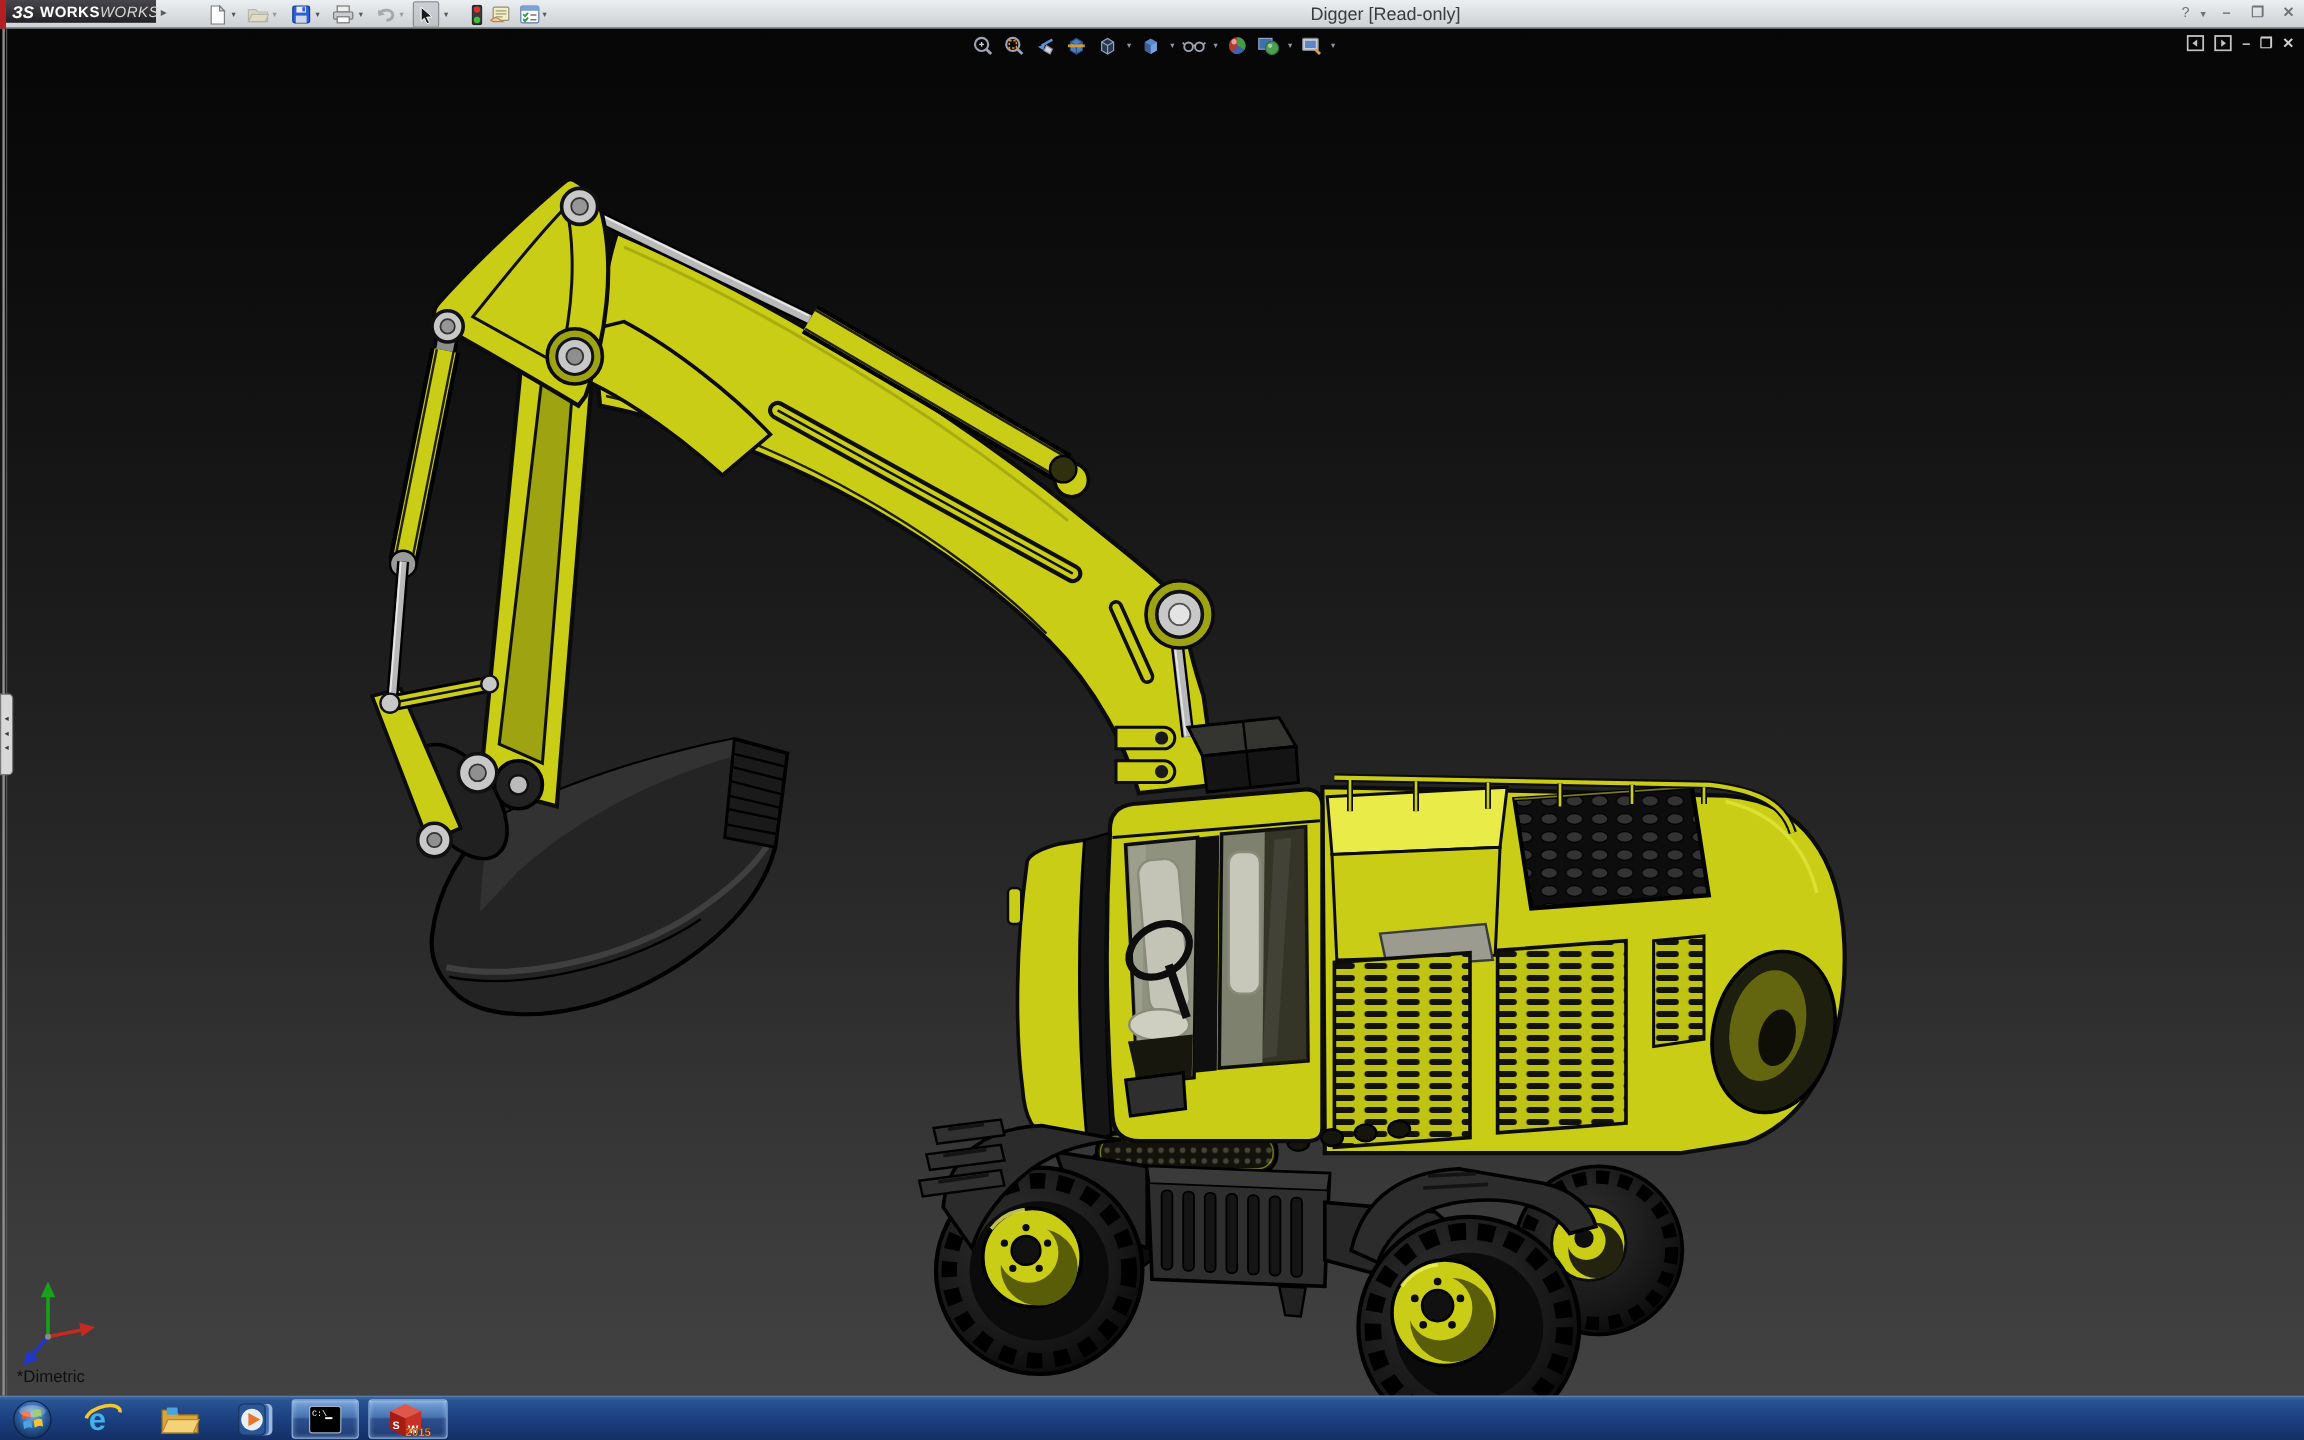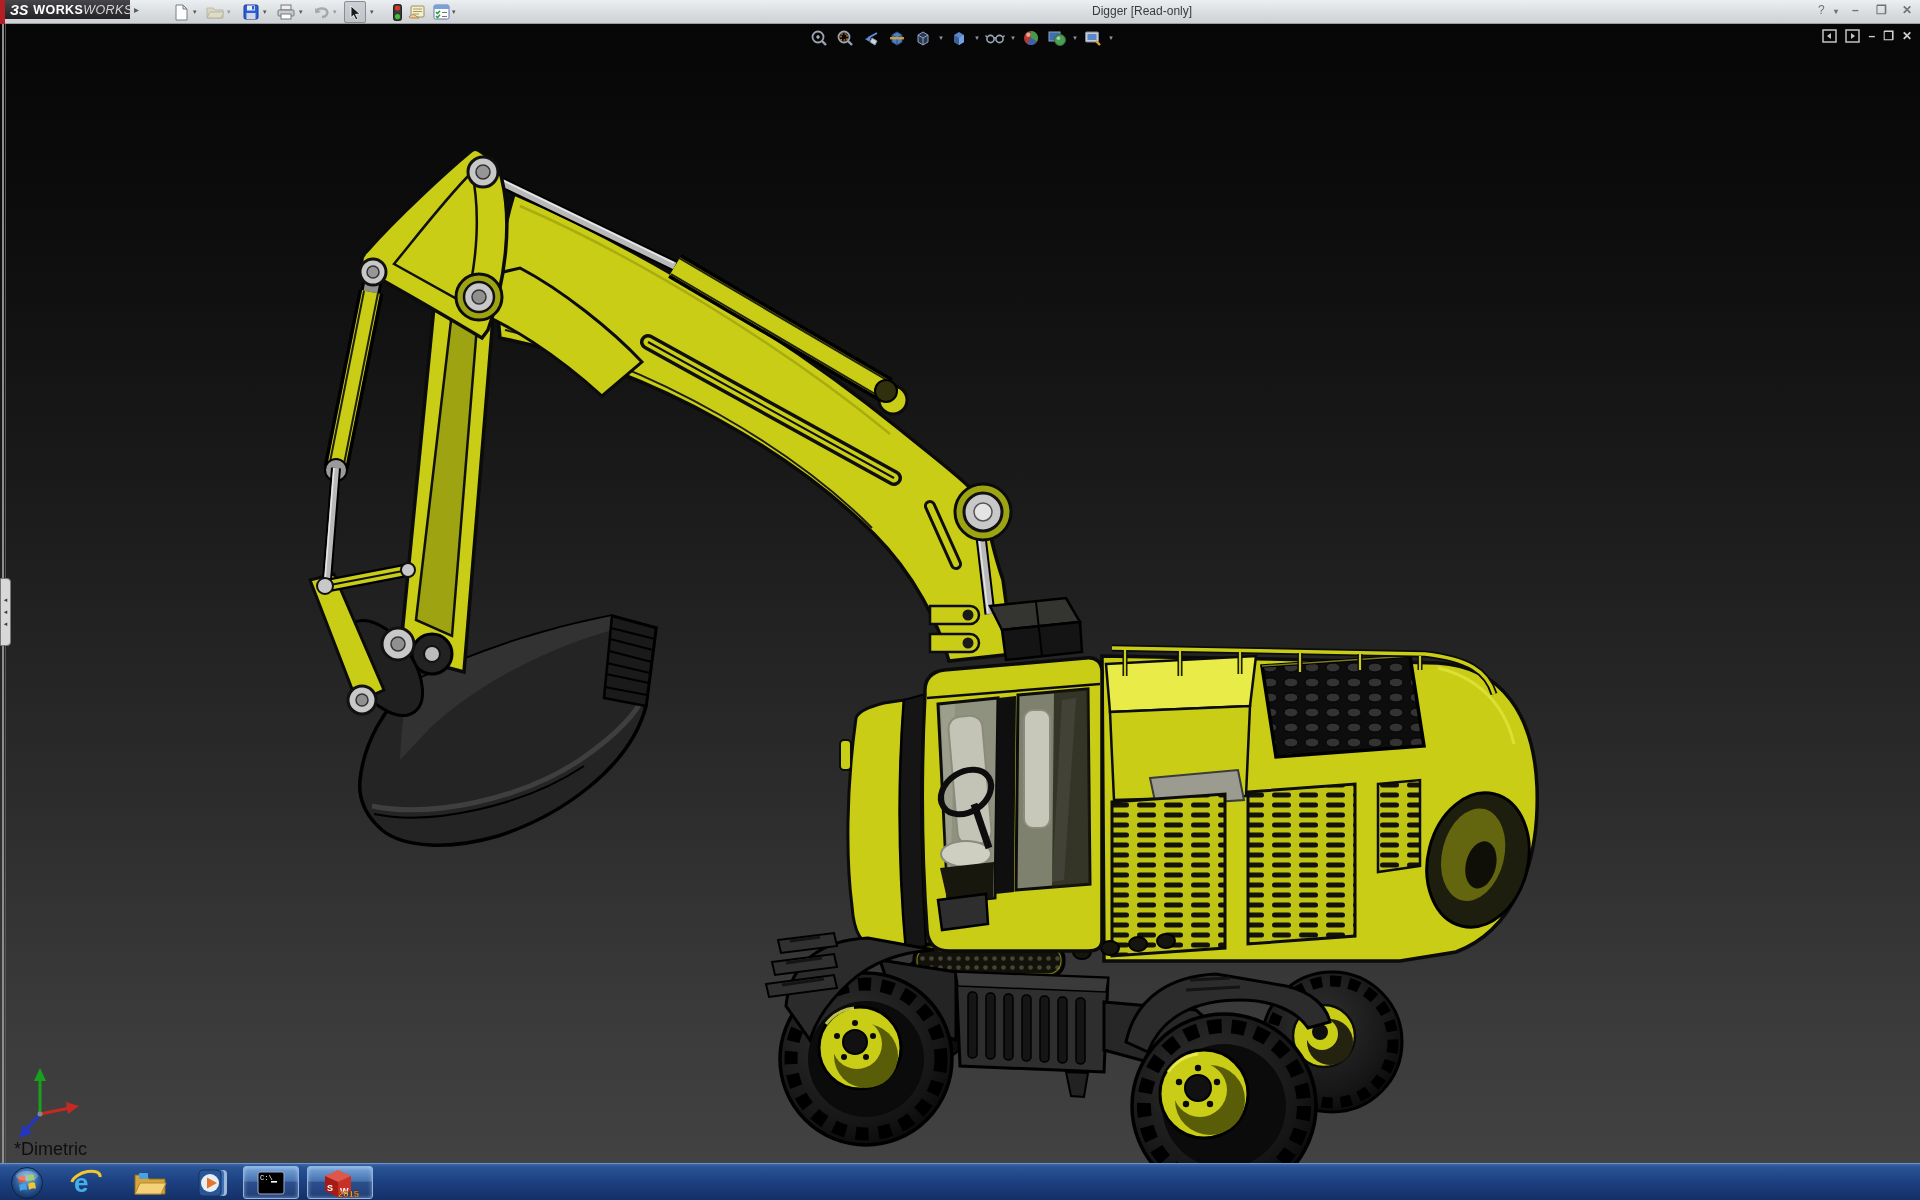--- a/index.html
+++ b/index.html
@@ -14,38 +14,38 @@
     background:linear-gradient(#45454b,#232327);color:#fff;padding-left:10px;}
   #logo .redstrip{position:absolute;left:0;top:0;width:5px;height:24px;background:#b41f24;}
   #logo .mark{font-style:italic;font-weight:bold;font-size:14px;margin-right:5px;}
   #logo .b{font-weight:bold;font-size:12.5px;letter-spacing:.4px;}
   #logo .l{font-weight:normal;font-size:12.5px;color:#d7d7d7;letter-spacing:.4px;font-style:italic;}
   .menu-arrow{position:absolute;left:134px;top:4px;color:#5c5c5c;font-size:10px;}
   .tbtn{position:absolute;top:1px;height:22px;width:22px;display:flex;align-items:center;justify-content:center;}
   .tbtn svg{display:block;}
   .tcaret{position:absolute;top:8px;font-size:7px;color:#555;}
   .sel-box{border:1px solid #8a8e92;background:linear-gradient(#cdd1d5,#bfc3c7);border-radius:2px;}
-  #win-title{position:absolute;left:1092px;top:4px;font-size:12px;color:#3a3a3a;text-align:center;}
+  #win-title{position:absolute;left:1092px;top:4px;font-size:15px;color:#3a3a3a;text-align:center;}
   .wc{position:absolute;top:3px;font-size:12px;color:#6f7377;font-weight:bold;}
 
   
   #viewport{position:absolute;left:0;top:24px;width:1920px;height:1139px;
     background:linear-gradient(180deg,#060606 0%,#0d0d0d 18%,#1b1b1b 42%,#2c2c2c 68%,#3b3b3b 88%,#424242 100%);}
   #panel-edge{position:absolute;left:2px;top:0;width:2px;height:1139px;background:#8e8e8e;}
   #panel-edge2{position:absolute;left:5px;top:0;width:1px;height:1139px;background:#555;}
   #panel-tab{position:absolute;left:0;top:554px;width:11px;height:68px;background:#d8d8d8;
     border-radius:0 4px 4px 0;border:1px solid #777;display:flex;flex-direction:column;
     align-items:center;justify-content:center;gap:6px;}
   #panel-tab span{color:#3a3a3a;font-size:7px;line-height:6px;}
   #headsup{position:absolute;left:806px;top:3px;height:22px;display:flex;align-items:center;}
   .hu{width:26px;height:20px;display:flex;align-items:center;justify-content:center;}
   .hu-caret{width:10px;color:#8d97a8;font-size:7px;text-align:center;}
   #doc-controls{position:absolute;right:8px;top:5px;display:flex;align-items:center;gap:8px;}
   .dc{color:#cfcfcf;font-size:12px;font-weight:bold;line-height:14px;}
-  #orient-label{position:absolute;left:14px;top:1115px;color:#0f0f0f;font-size:18px;}
+  #orient-label{position:absolute;left:14px;top:1115px;color:#0f0f0f;font-size:14px;}
   #triad{position:absolute;left:16px;top:1042px;}
 
   
   #taskbar{position:absolute;left:0;top:1163px;width:1920px;height:37px;
     background:linear-gradient(#3c69ad 0%,#2a5494 8%,#1d4283 45%,#142f66 100%);
     border-top:1px solid #6b95cc;}
   .app{position:absolute;top:2px;height:33px;display:flex;align-items:center;justify-content:center;}
   .app-active{border:1px solid #8fb4e4;border-radius:3px;
     background:linear-gradient(#7aa6dc 0%,#4672af 45%,#2c4f8c 50%,#1e3d77 100%);
     box-shadow:inset 0 0 4px rgba(255,255,255,.45);}

